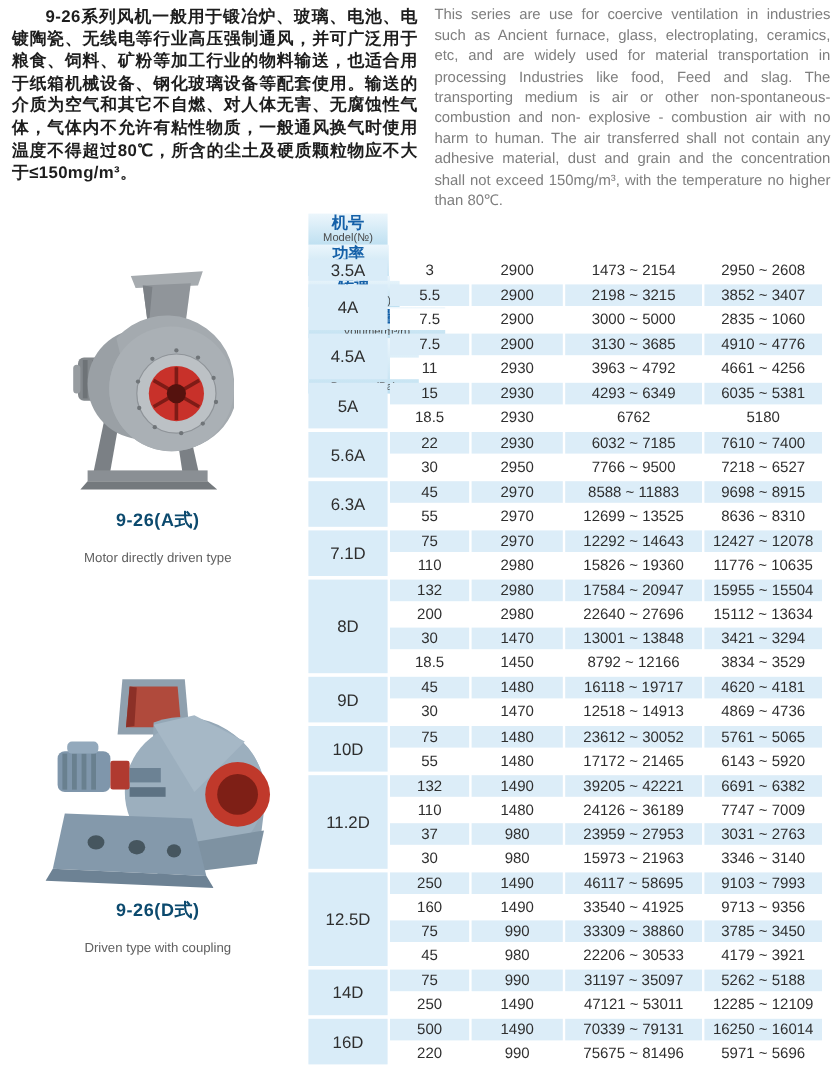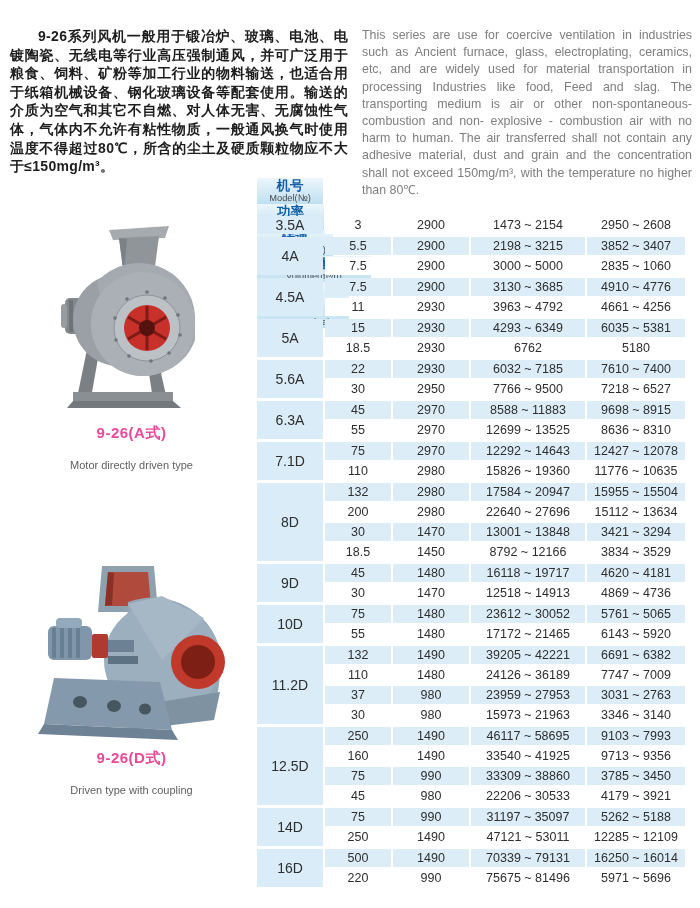--- a/index.html
+++ b/index.html
@@ -2,34 +2,34 @@
 <html><head>
 <meta charset="utf-8">
 <style>
   * { margin:0; padding:0; box-sizing:border-box; }
   html,body { background:#ffffff; }
   .page {
     position:relative; width:700px; height:908px; background:#ffffff;
     font-family:"Liberation Sans", sans-serif; overflow:hidden;
   }
   
-  .intro { position:absolute; top:27px; left:10px; width:682px; display:flex; gap:14px; }
+  .intro { position:absolute; top:4px; left:10px; width:682px; display:flex; gap:14px; }
   .intro-zh {
     width:338px; font-size:14px; font-weight:bold; color:#1d1d1d;
     line-height:18.6px; text-align:justify; text-indent:2em; letter-spacing:0.3px;
   }
   .intro-en {
     width:330px; font-size:12.4px; color:#7e7e7e; line-height:17.2px; text-align:justify;
   }
   
   .figure { position:absolute; width:235px; left:14px; text-align:center; }
   .figure-a { top:220px; }
   .figure-d { top:560px; }
   .figure svg { display:block; margin:0 auto; }
-  .fig-caption { font-size:15px; font-weight:bold; color:#ec4899; margin-top:4px; letter-spacing:0.5px; }
+  .fig-caption { font-size:15px; font-weight:bold; color:#0c4a6e; margin-top:4px; letter-spacing:0.5px; }
   .fig-subcaption { font-size:11px; color:#606060; margin-top:16px; }
   
   .spec-table { position:absolute; left:257px; top:178px; width:440px; }
   .thead { display:flex; height:35px;flex-direction:column; }
   .th {
     background:linear-gradient(#ecf6fc, #bfe0f1);
     display:flex; flex-direction:column; align-items:center; justify-content:center;
     margin-right:2px;
   }
   .th:last-of-type { margin-right:0; }

